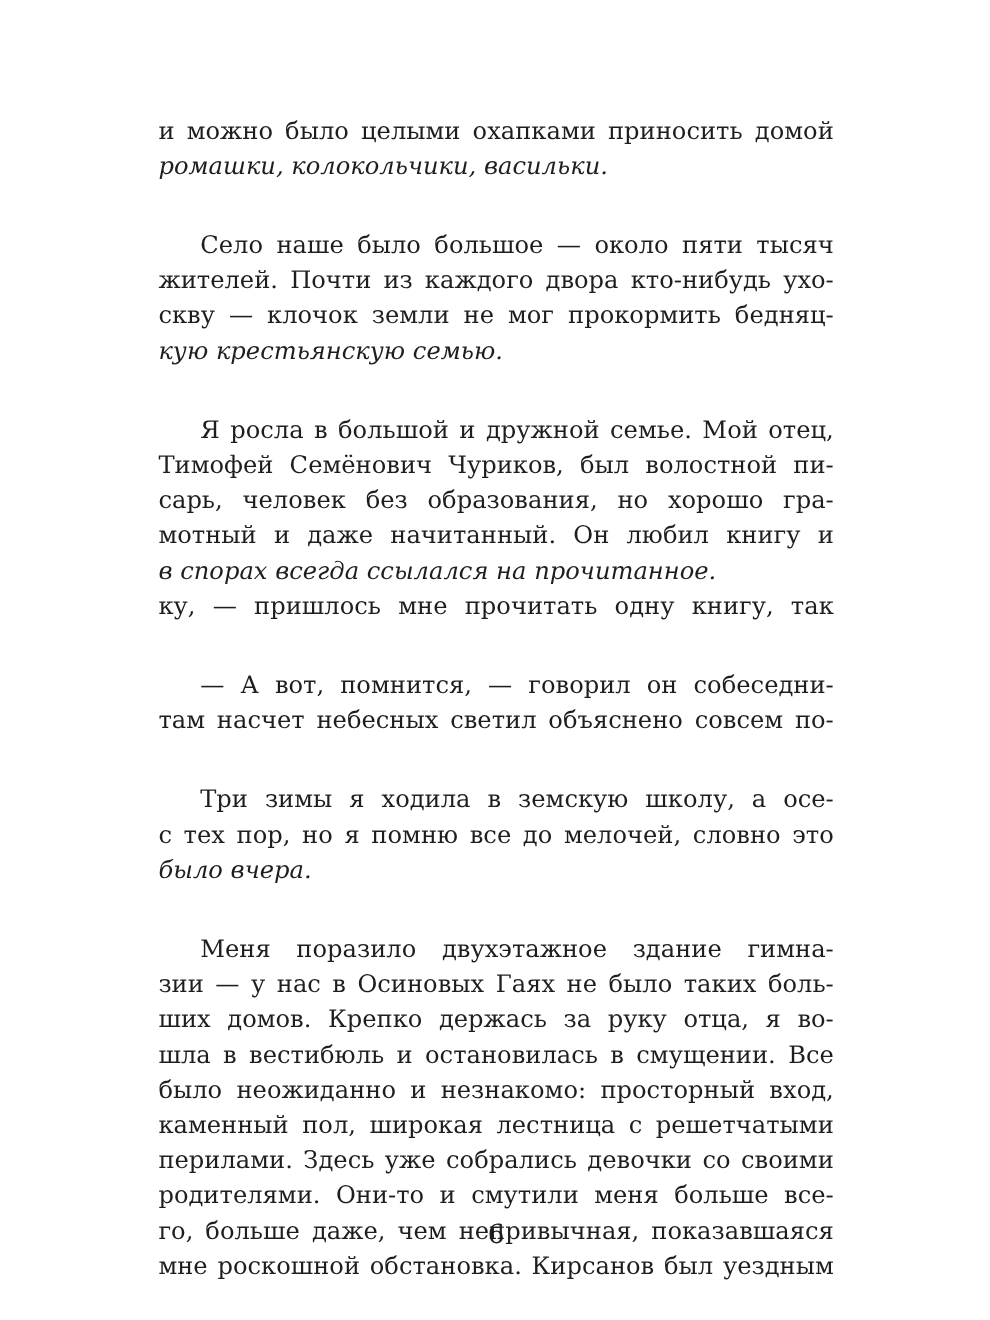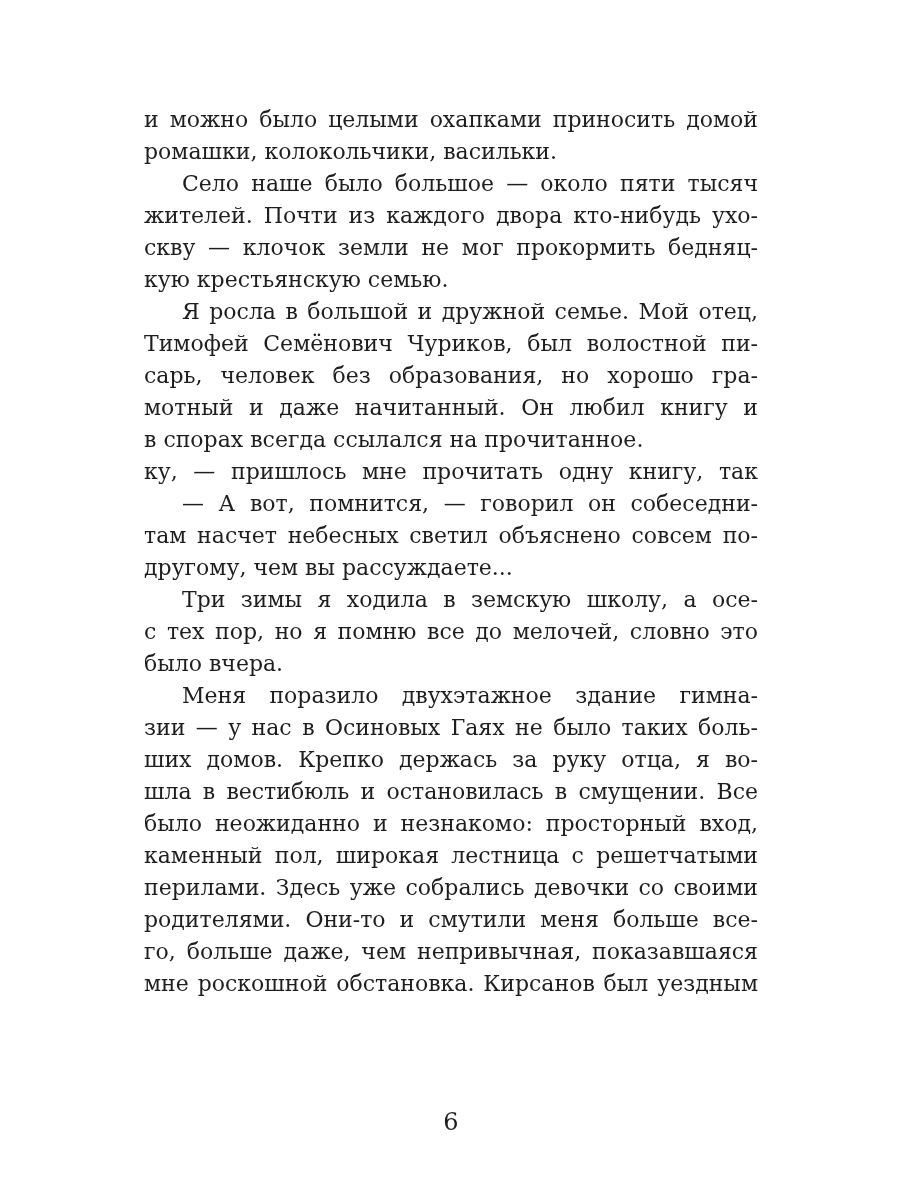--- a/index.html
+++ b/index.html
@@ -27,23 +27,25 @@
     font-size: 22px;
     line-height: 32px;
     height: 32px;
     text-align: justify;
     text-align-last: justify;
     box-sizing: border-box;
     white-space: normal;
   }
   .line.indent {
     padding-left: 38px;
+    margin-top: 40px;
   }
   .line.end {
     text-align-last: left;
+    font-style: italic;
   }
   .page-number {
     position: absolute;
     left: 144px;
     top: 1107px;
     width: 614px;
     text-align: center;
     font-size: 24px;
     line-height: 30px;
     color: #1e1e1e;
@@ -61,21 +63,20 @@
       <div class="line">скву — клочок земли не мог прокормить бедняц-</div>
       <div class="line end">кую крестьянскую семью.</div>
       <div class="line indent">Я росла в большой и дружной семье. Мой отец,</div>
       <div class="line">Тимофей Семёнович Чуриков, был волостной пи-</div>
       <div class="line">сарь, человек без образования, но хорошо гра-</div>
       <div class="line">мотный и даже начитанный. Он любил книгу и</div>
       <div class="line end">в спорах всегда ссылался на прочитанное.</div>
       <div class="line">ку, — пришлось мне прочитать одну книгу, так</div>
       <div class="line indent">— А вот, помнится, — говорил он собеседни-</div>
       <div class="line">там насчет небесных светил объяснено совсем по-</div>
-      <div class="line end">другому, чем вы рассуждаете...</div>
       <div class="line indent">Три зимы я ходила в земскую школу, а осе-</div>
       <div class="line">с тех пор, но я помню все до мелочей, словно это</div>
       <div class="line end">было вчера.</div>
       <div class="line indent">Меня поразило двухэтажное здание гимна-</div>
       <div class="line">зии — у нас в Осиновых Гаях не было таких боль-</div>
       <div class="line">ших домов. Крепко держась за руку отца, я во-</div>
       <div class="line">шла в вестибюль и остановилась в смущении. Все</div>
       <div class="line">было неожиданно и незнакомо: просторный вход,</div>
       <div class="line">каменный пол, широкая лестница с решетчатыми</div>
       <div class="line">перилами. Здесь уже собрались девочки со своими</div>

